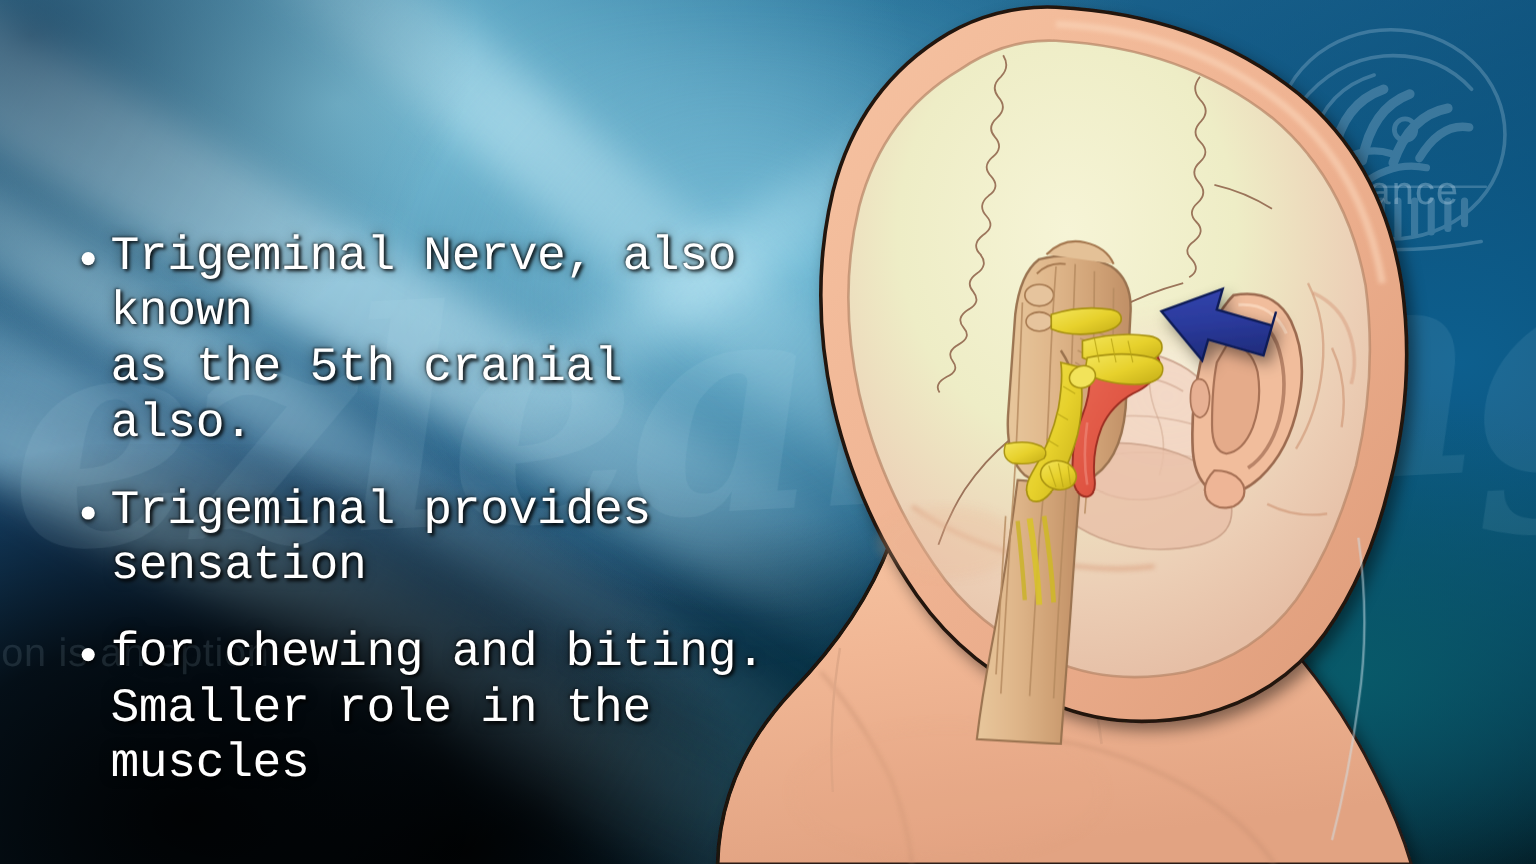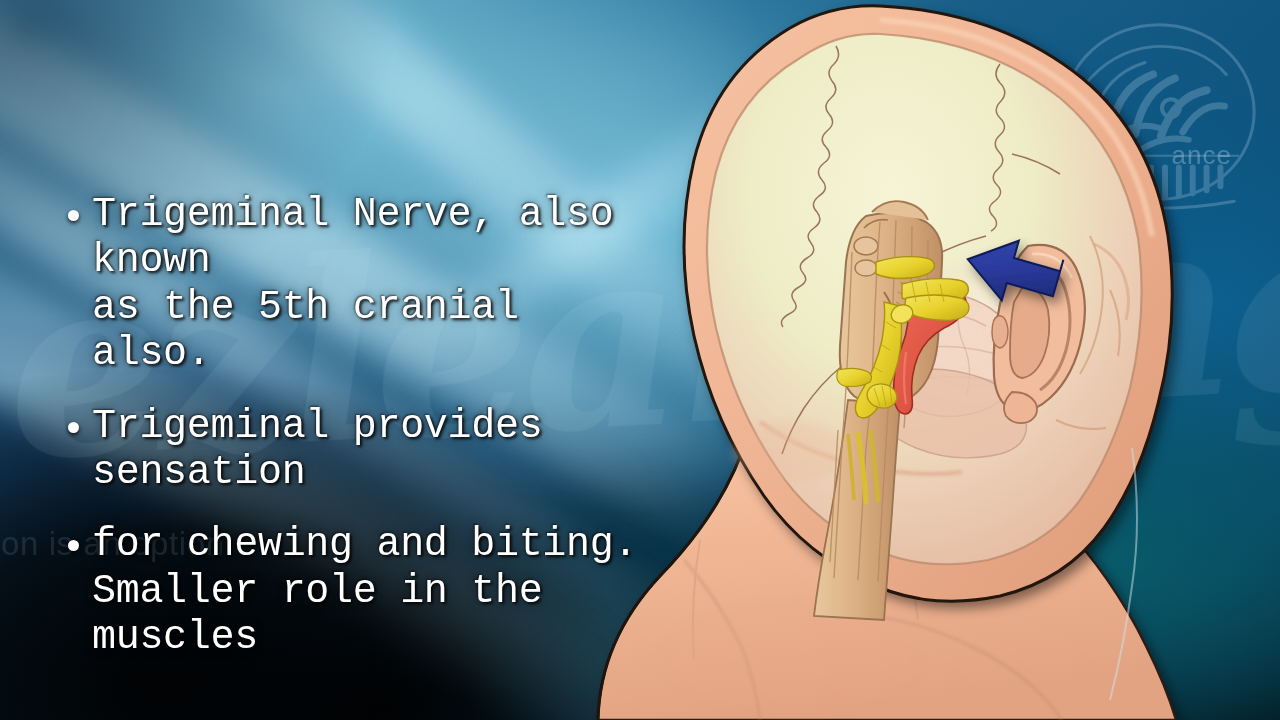--- a/index.html
+++ b/index.html
@@ -109,23 +109,23 @@
   .wm-logo {
     position: absolute;
     right: 12px; top: 16px;
     width: 218px; height: 200px;
     opacity: .22;
     user-select: none;
   }
   .wm-logo svg { width: 100%; height: 100%; display: block; }
   .wm-logo-text {
     position: absolute;
-    right: 48px; top: 140px;
+    right: 64px; top: 140px;
     font-family: "Liberation Sans", sans-serif;
-    font-size: 26px;
+    font-size: 33px;
     color: rgba(214,236,250,.30);
     letter-spacing: 1px;
     user-select: none;
   }
 
   
   .bullets {
     position: absolute;
     left: 68px;
     top: 192px;

